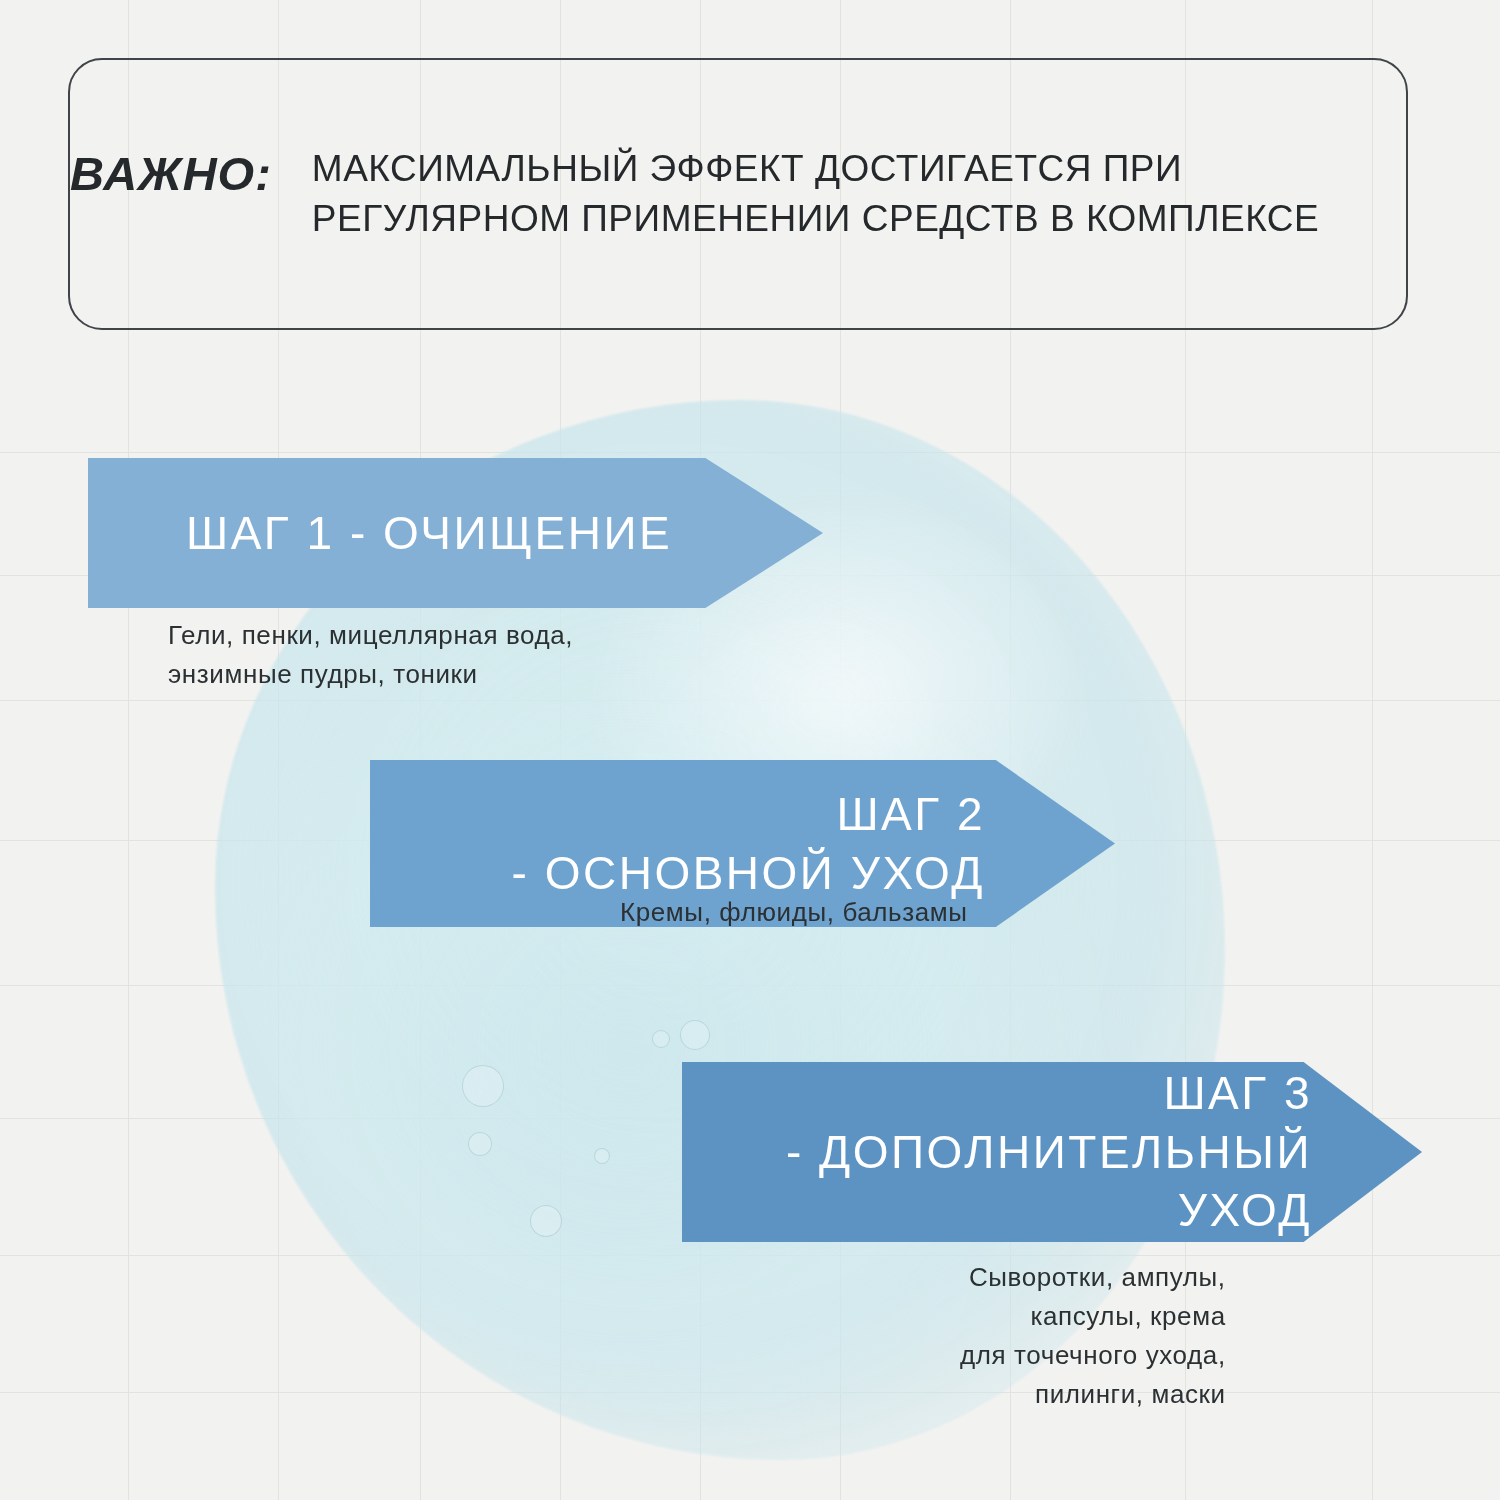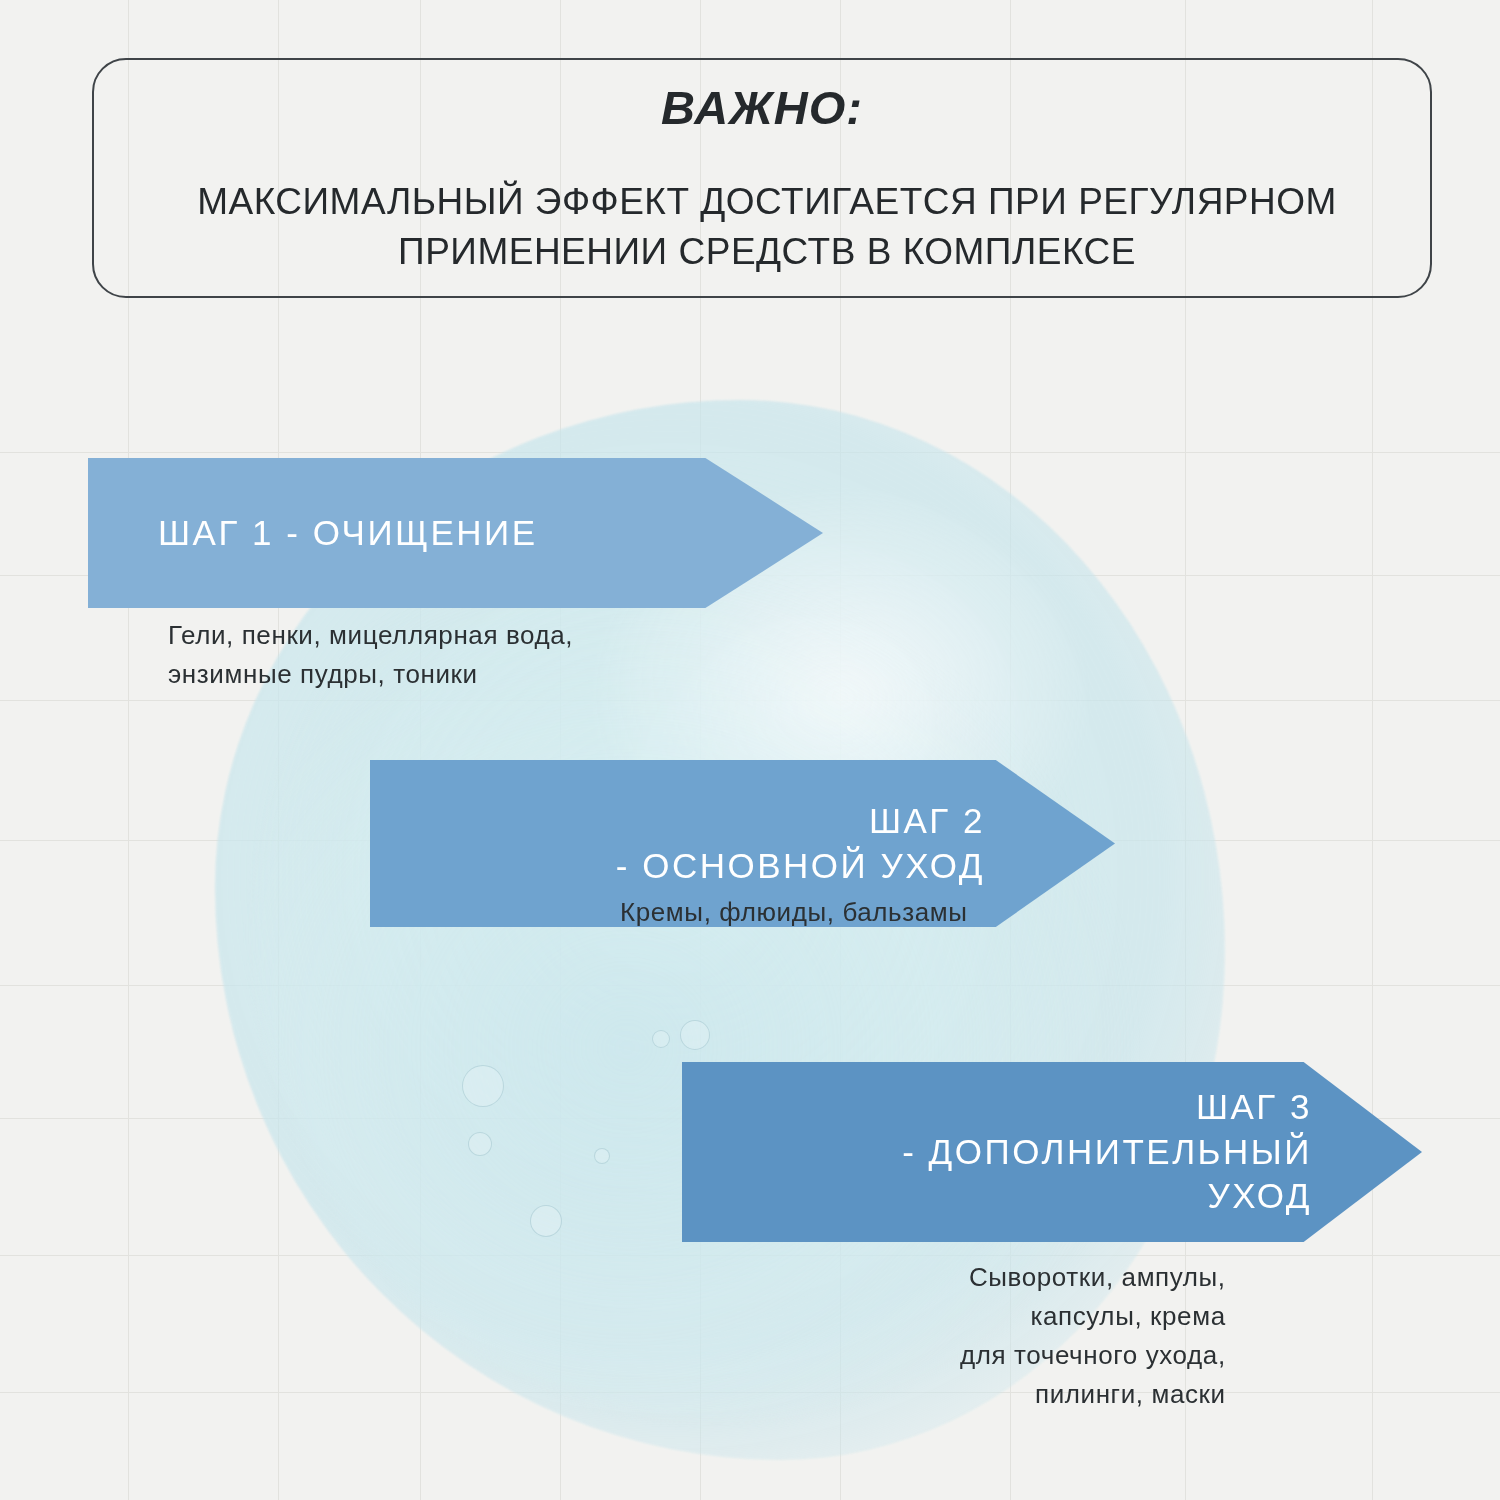--- a/index.html
+++ b/index.html
@@ -55,67 +55,67 @@
   .bubble {
     position: absolute;
     border-radius: 50%;
     border: 1px solid rgba(160,196,206,0.55);
     background: rgba(255,255,255,0.18);
   }
 
   
   #notice-box {
     position: absolute;
-    left: 92px;
+    left: 68px;
     top: 58px;
     width: 1340px;
-    height: 240px;
+    height: 272px;
     border: 2px solid #3f4448;
     border-radius: 34px;
     box-sizing: border-box;
     z-index: 3;
     display: flex;
-    flex-direction: column;
+    flex-direction: row;
     align-items: center;
     justify-content: center;
     background: transparent;
   }
   #notice-title {
     font-size: 47px;
     font-style: italic;
     font-weight: bold;
     color: #25292c;
     letter-spacing: 1px;
     margin-bottom: 42px;
   }
   #notice-body {
     font-size: 37px;
     color: #25292c;
-    text-align: center;
     line-height: 1.34;
     letter-spacing: 0.5px;
     padding: 0 30px;
     margin-left: 10px;
   }
 
   
   .step-arrow {
     position: absolute;
     display: flex;
     align-items: center;
     box-sizing: border-box;
     color: #ffffff;
     z-index: 4;
   }
   .step-arrow .arrow-label {
     width: 100%;
-    font-size: 35px;
+    font-size: 46px;
     letter-spacing: 2.5px;
     line-height: 1.28;
     white-space: pre-line;
+    margin-left: 28px;
   }
 
   #step-1 {
     left: 88px;
     top: 458px;
     width: 735px;
     height: 150px;
     background: #84b0d6;
     clip-path: polygon(0 0, 84% 0, 100% 50%, 84% 100%, 0 100%);
     padding-left: 70px;

